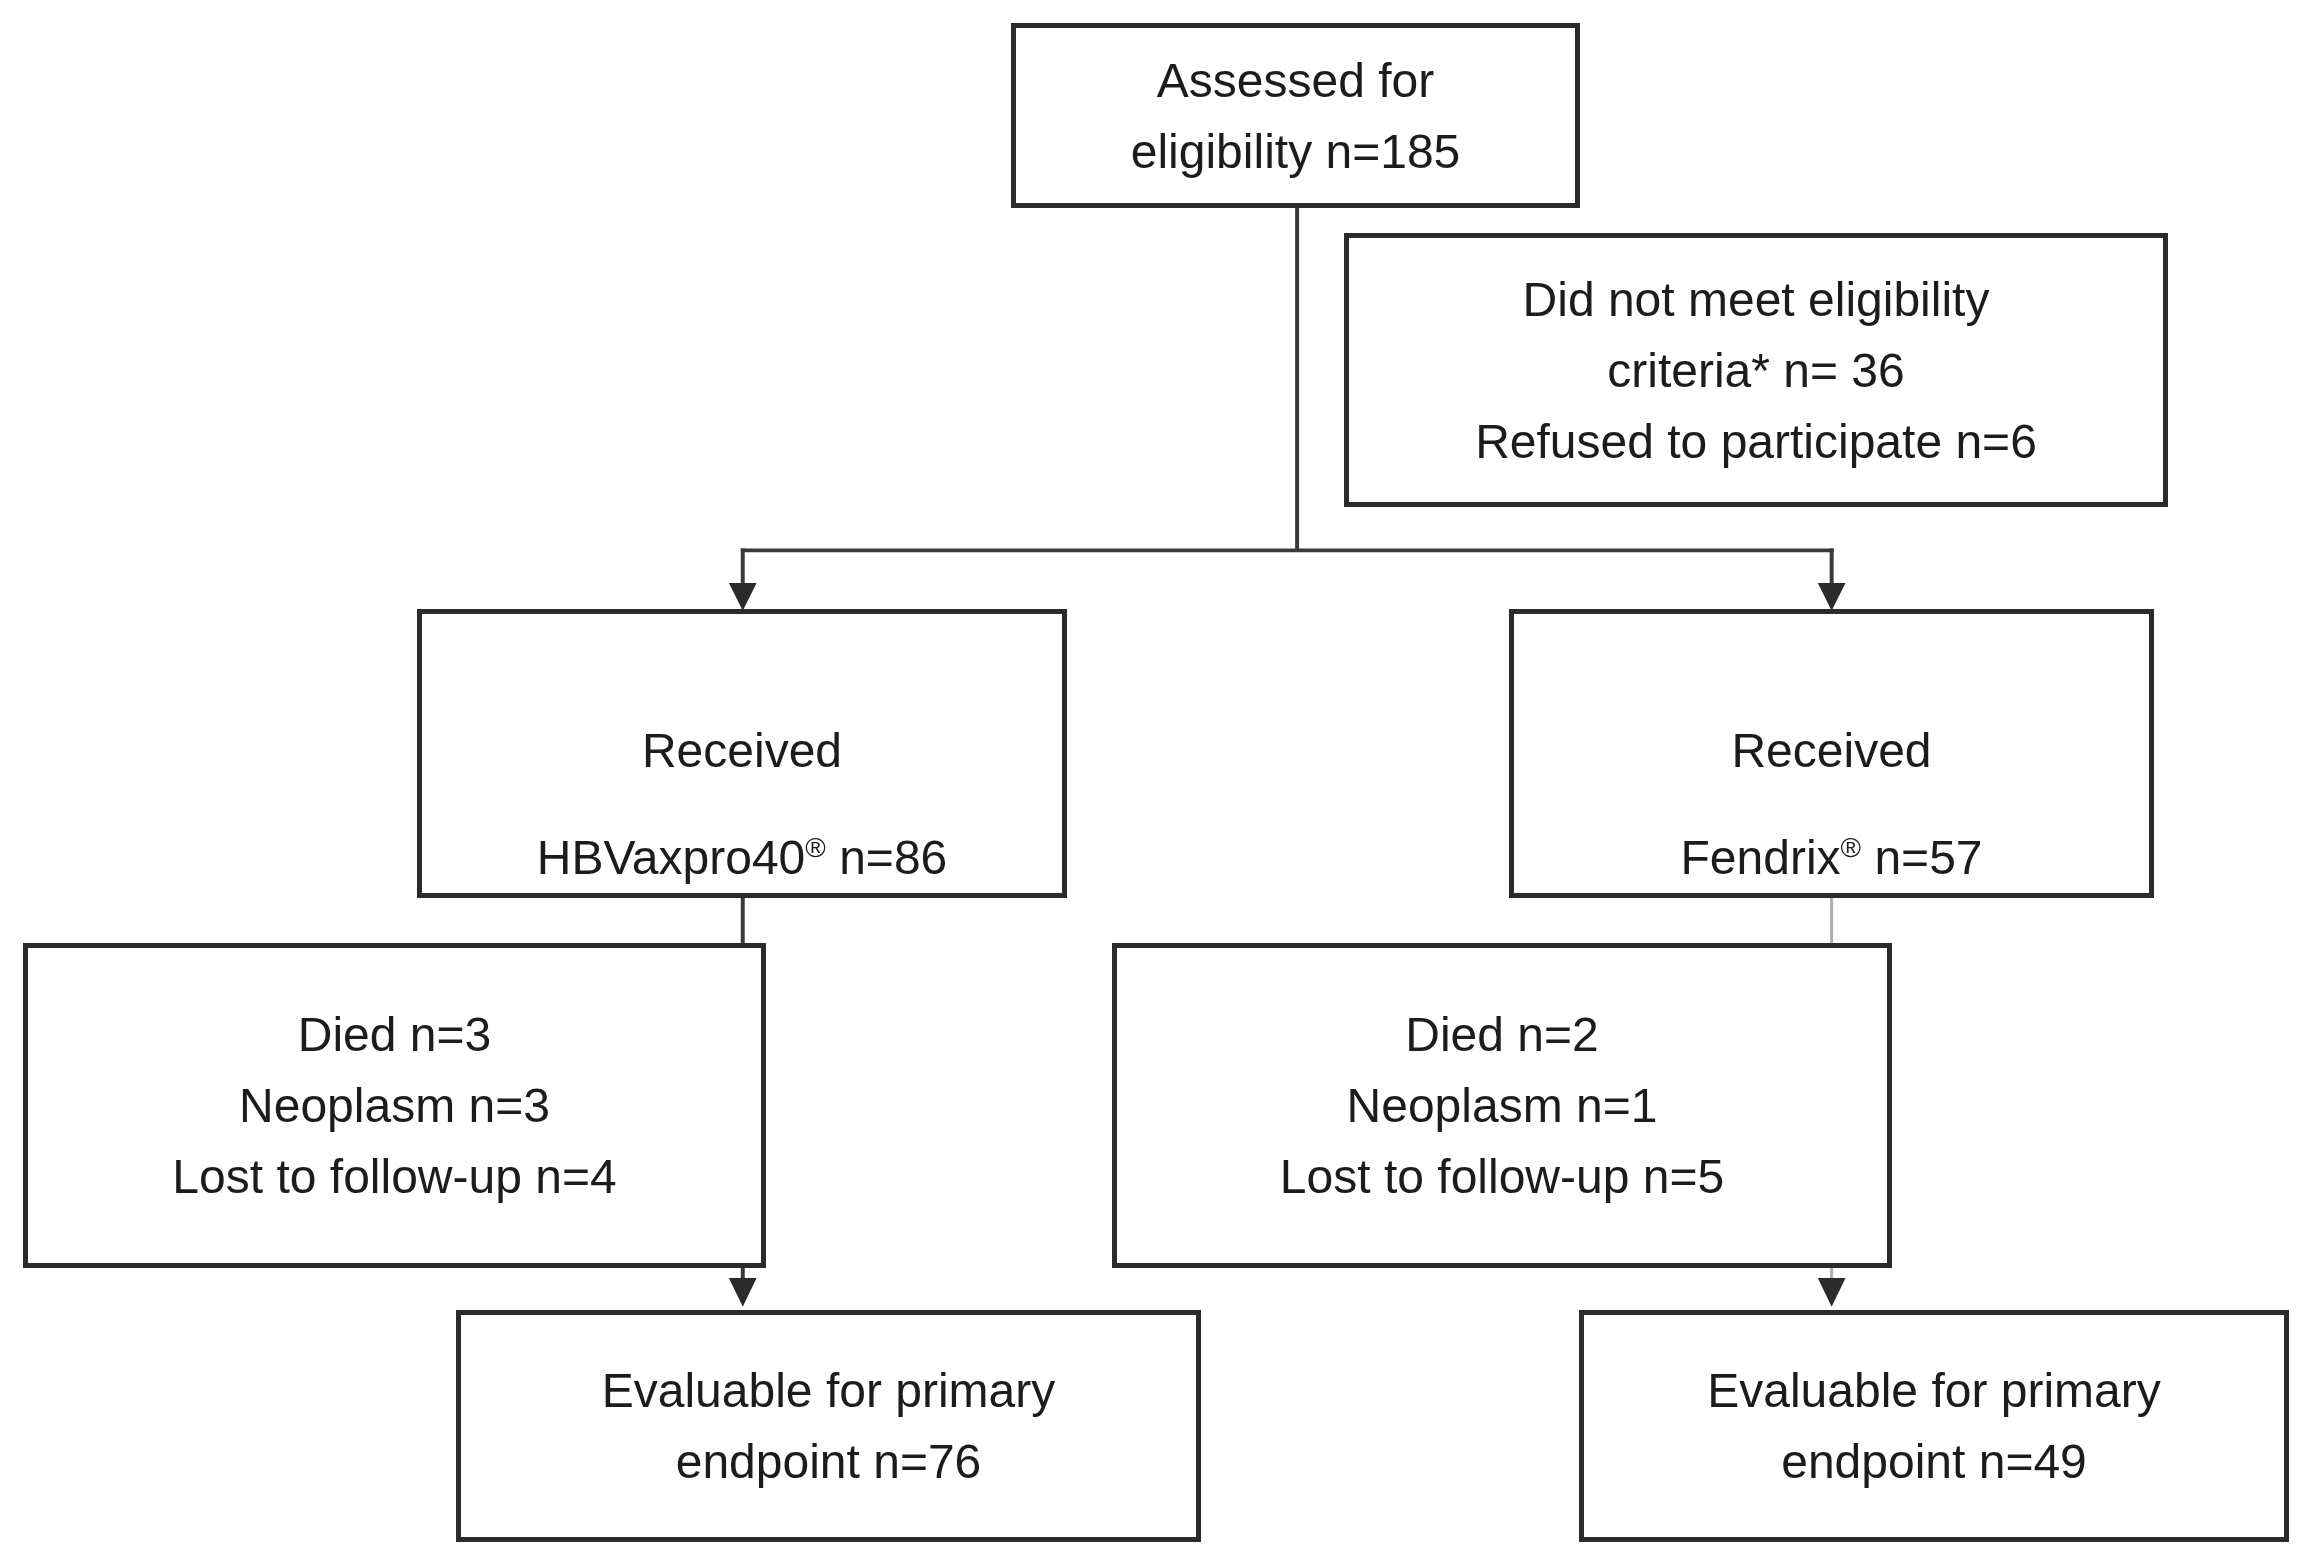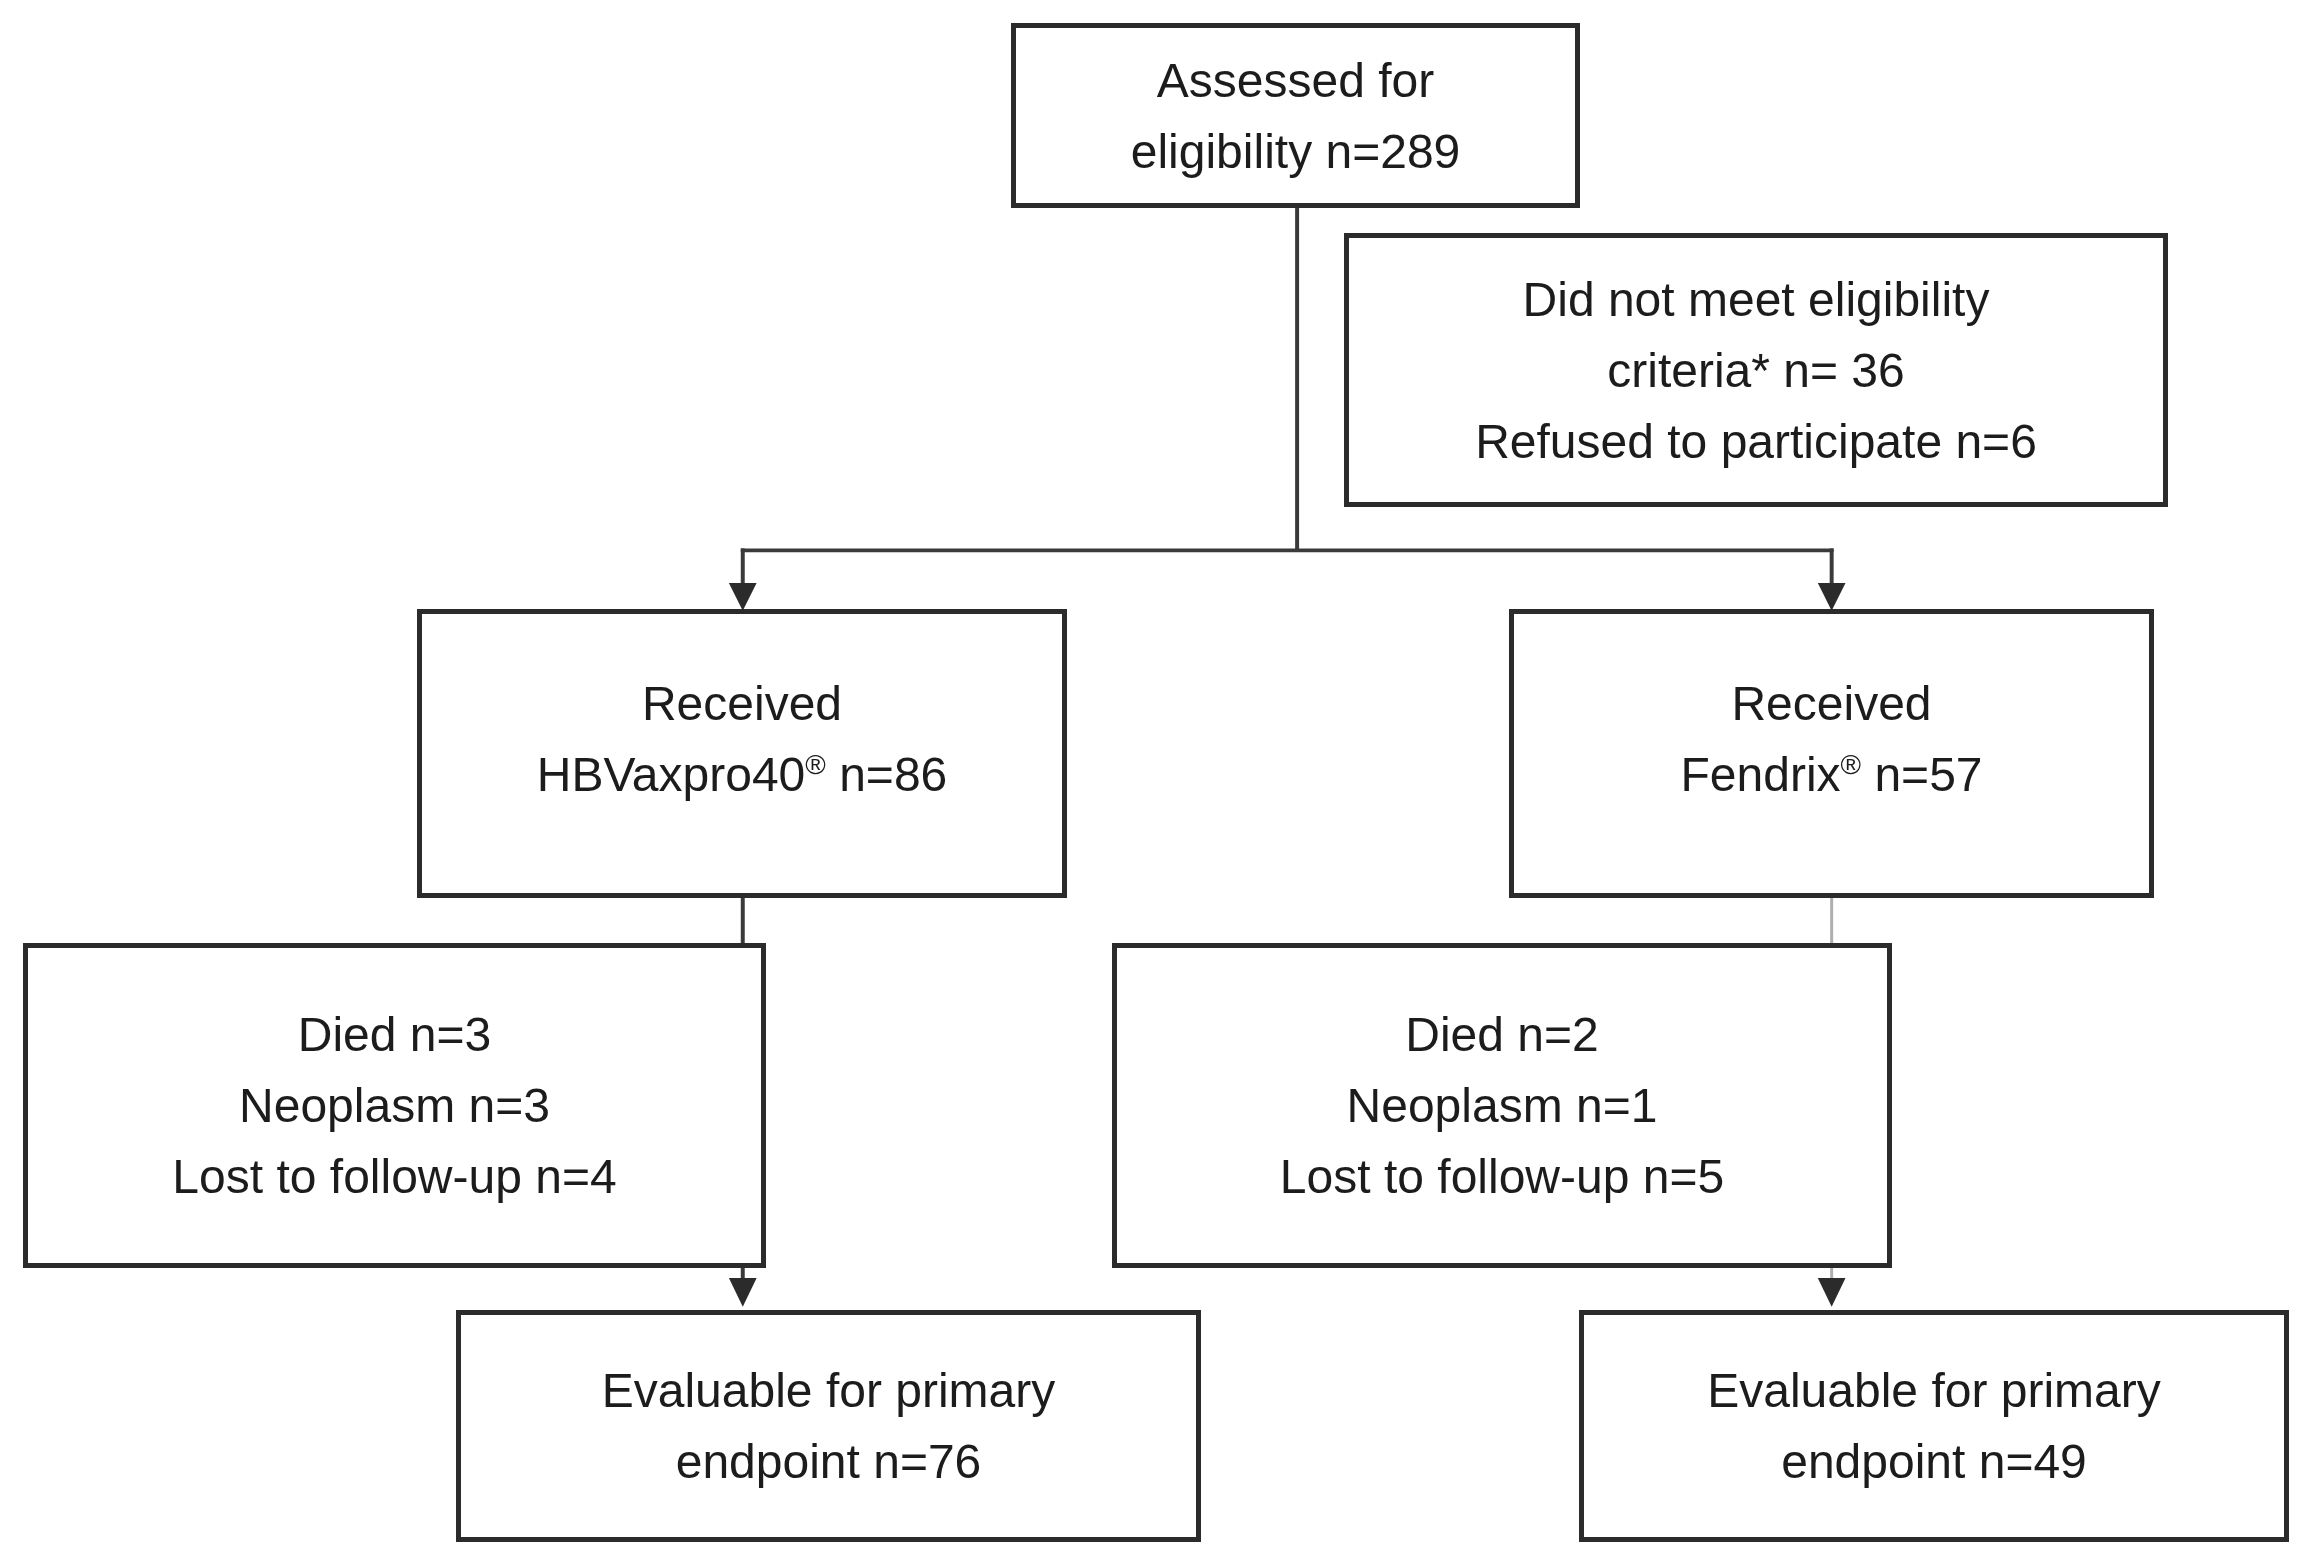--- a/index.html
+++ b/index.html
@@ -21,22 +21,23 @@
     box-sizing: border-box;
     border: 5px solid #2b2b2b;
     background: #ffffff;
     display: flex;
     flex-direction: column;
     align-items: center;
     justify-content: center;
     text-align: center;
   }
   .box.top-aligned {
-    justify-content: flex-start;
+    justify-content: flex-end;
     padding-top: 54px;
+    gap: 36px;
   }
   .box-line {
     font-size: 48px;
     line-height: 71px;
     white-space: nowrap;
   }
   .box-line sup {
     font-size: 58%;
     line-height: 0;
   }
@@ -74,21 +75,21 @@
 
     <line x1="1850" y1="907" x2="1850" y2="1294" stroke="#aeaeae" stroke-width="3"></line>
     <polygon points="1836,1291 1864,1291 1850,1320" fill="#2b2b2b"></polygon>
 
     <line x1="1850" y1="1097" x2="1823" y2="1097" stroke="#3a3a3a" stroke-width="4"></line>
     <polygon points="1824,1083 1824,1111 1799,1097" fill="#2b2b2b"></polygon>
   </svg>
 
   <div class="box" style="left:1011px; top:23px; width:569px; height:185px;">
     <div class="box-line">Assessed for</div>
-    <div class="box-line">eligibility n=289</div>
+    <div class="box-line">eligibility n=185</div>
   </div>
 
   <div class="box" style="left:1344px; top:233px; width:824px; height:274px;justify-content:center;">
     <div class="box-line">Did not meet eligibility</div>
     <div class="box-line">criteria* n= 36</div>
     <div class="box-line">Refused to participate n=6</div>
   </div>
 
   <div class="box top-aligned" style="left:417px; top:609px; width:650px; height:289px;">
     <div class="box-line">Received</div>

